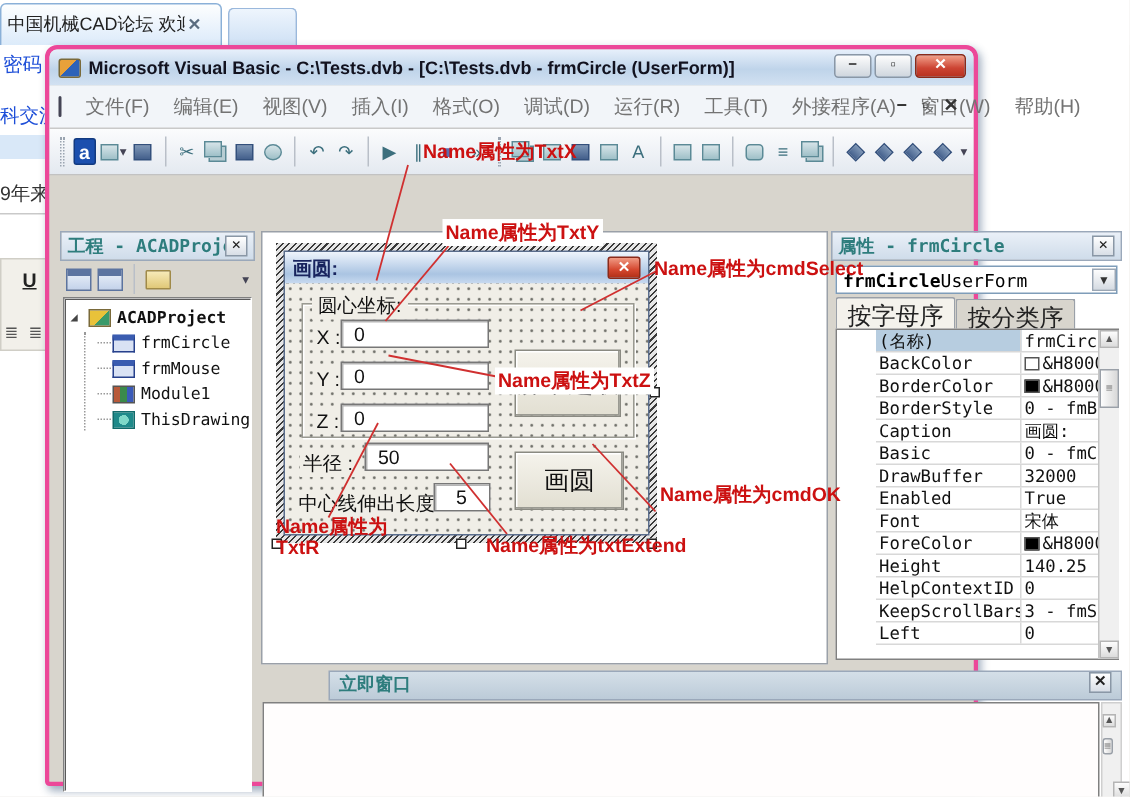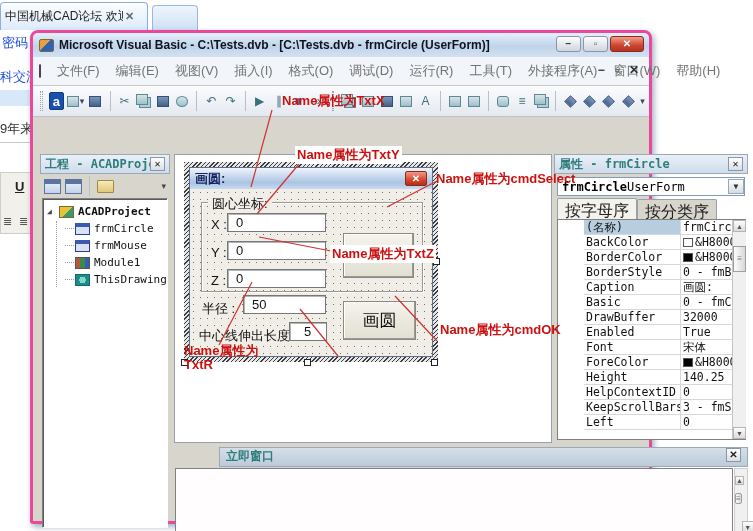--- a/index.html
+++ b/index.html
@@ -509,14 +509,15 @@
     <line x1="252" y1="282" x2="219" y2="345" stroke="#d03030" stroke-width="1.2"></line>
     <line x1="300" y1="309" x2="338" y2="356" stroke="#d03030" stroke-width="1.2"></line>
   </svg>
   <span class="anno" style="left:282px; top:92px;">Name属性为TxtX</span>
   <span class="anno boxed" style="left:295px; top:146px;">Name属性为TxtY</span>
   <span class="anno" style="left:436px; top:170px;">Name属性为cmdSelect</span>
   <span class="anno boxed" style="left:330px; top:245px;">Name属性为TxtZ</span>
   <span class="anno" style="left:440px; top:321px;">Name属性为cmdOK</span>
   <span class="anno pre" style="left:184px; top:344px;">Name属性为
 TxtR</span>
+  <span class="anno" style="left:324px; top:355px;">Name属性为txtExtend</span>
 
 </div>
 
 </body></html>

